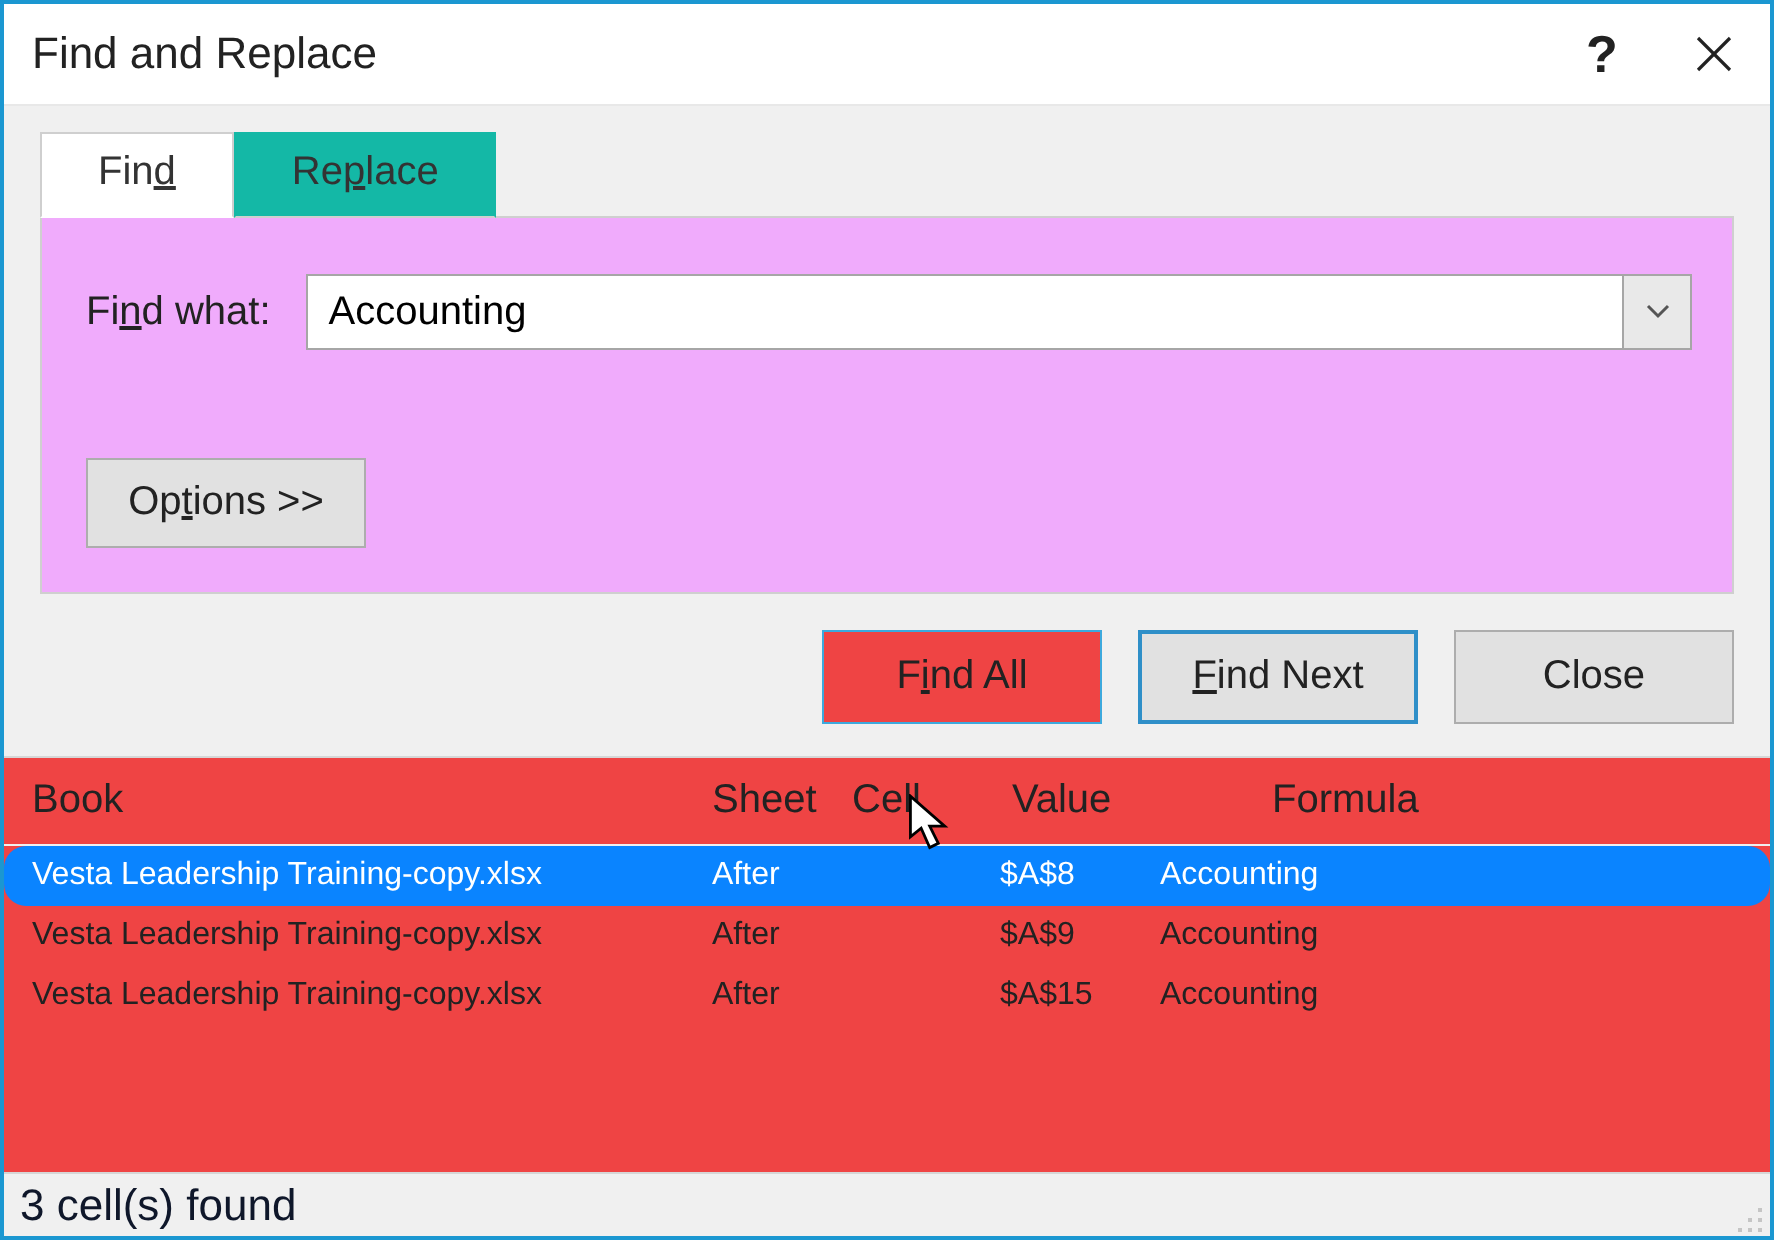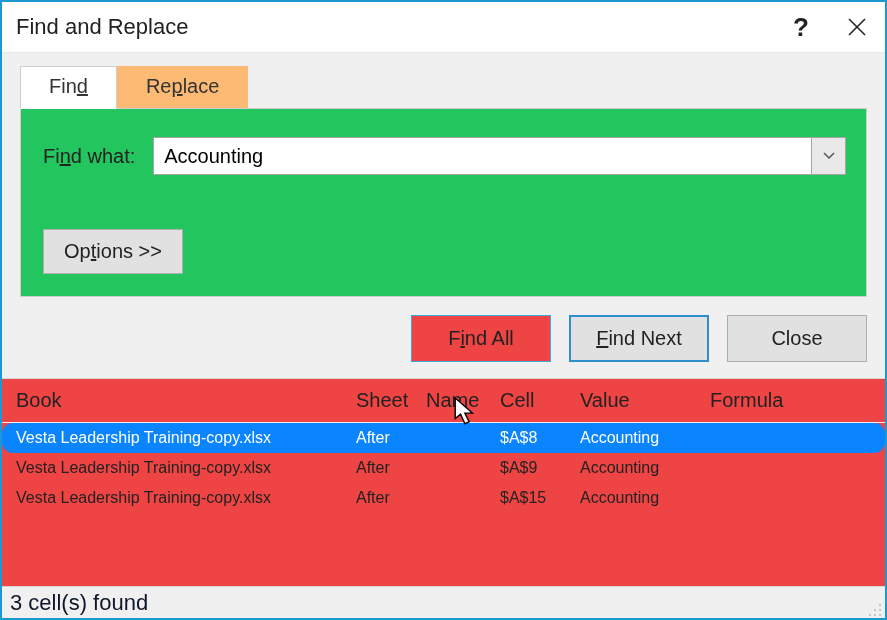--- a/index.html
+++ b/index.html
@@ -28,38 +28,38 @@
   .upper {
     background: #f0f0f0;
     border-top: 1px solid #e8e8e8;
     padding: 10px 18px 16px 18px;
   }
   .tabrow { display: flex; align-items: flex-end; height: 46px; }
   .tab {
     padding: 8px 28px 10px 28px;
     border: 1px solid transparent;
     font-size: 20px;
-    background: #fdba74;
+    background: #14b8a6;
     position: relative;
     color: #333;
   }
   .tab .ul { text-decoration: underline; }
   .tab.active {
     background: #fff;
     border: 1px solid #cfcfcf;
     border-bottom: 1px solid #fff;
     z-index: 2;
   }
   .tab.inactive {
     border-bottom: 1px solid #cfcfcf;
   }
   .tabline-fill { flex:1; border-bottom:1px solid #cfcfcf; height:100%; }
 
   .findpanel {
-    background:#22c55e;
+    background:#f0abfc;
     border:1px solid #cfcfcf;
     border-top:none;
     padding: 28px 20px 22px 22px;
   }
   .findrow { display:flex; align-items:center; gap:18px; }
   .findrow label { white-space:nowrap; font-size:20px; }
   .findrow label .ul { text-decoration: underline; }
   .combo {
     flex:1; display:flex; align-items:stretch;
     border:1px solid #a6a6a6;
@@ -191,21 +191,20 @@
       <button class="btn findall">F<span class="ul">i</span>nd All</button>
       <button class="btn findnext"><span class="ul">F</span>ind Next</button>
       <button class="btn close-b">Close</button>
     </div>
   </div>
 
   <div class="results">
     <div class="results-header">
       <div class="col-book">Book</div>
       <div class="col-sheet">Sheet</div>
-      <div class="col-name">Name</div>
       <div class="col-cell">Cell</div>
       <div class="col-value">Value</div>
       <div class="col-formula">Formula</div>
     </div>
     <div id="rows-container">
         <div class="row selected">
           <div class="col-book">Vesta Leadership Training-copy.xlsx</div>
           <div class="col-sheet">After</div>
           <div class="col-name"></div>
           <div class="col-cell">$A$8</div>

